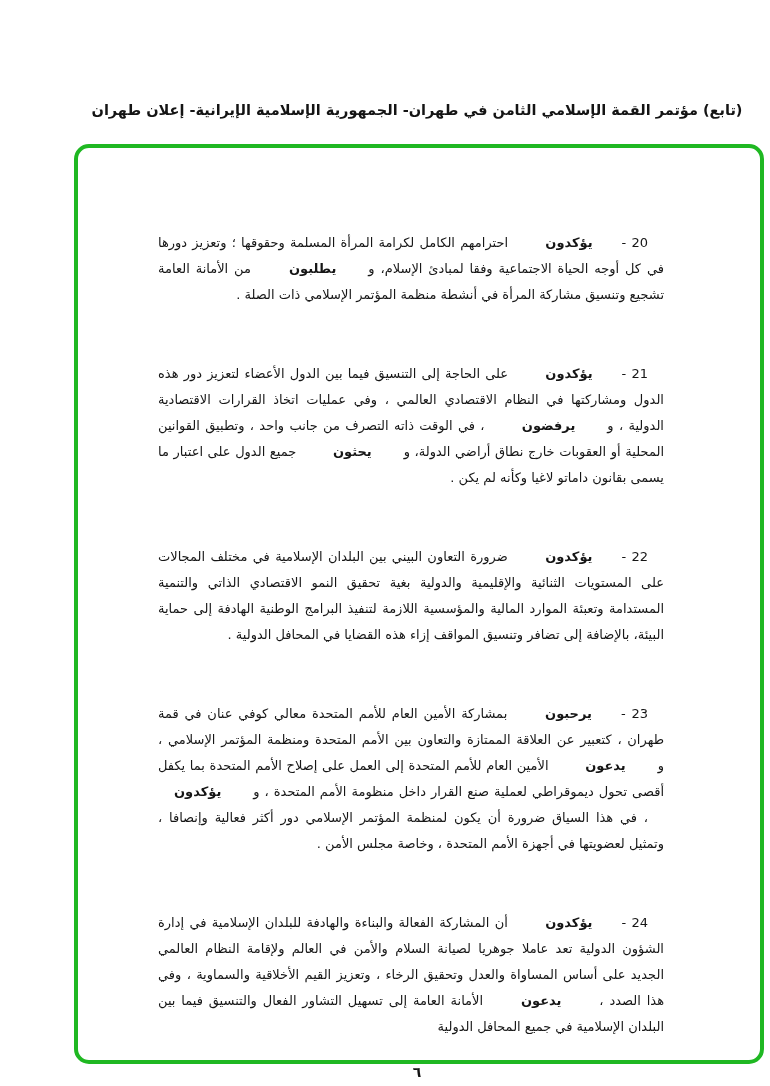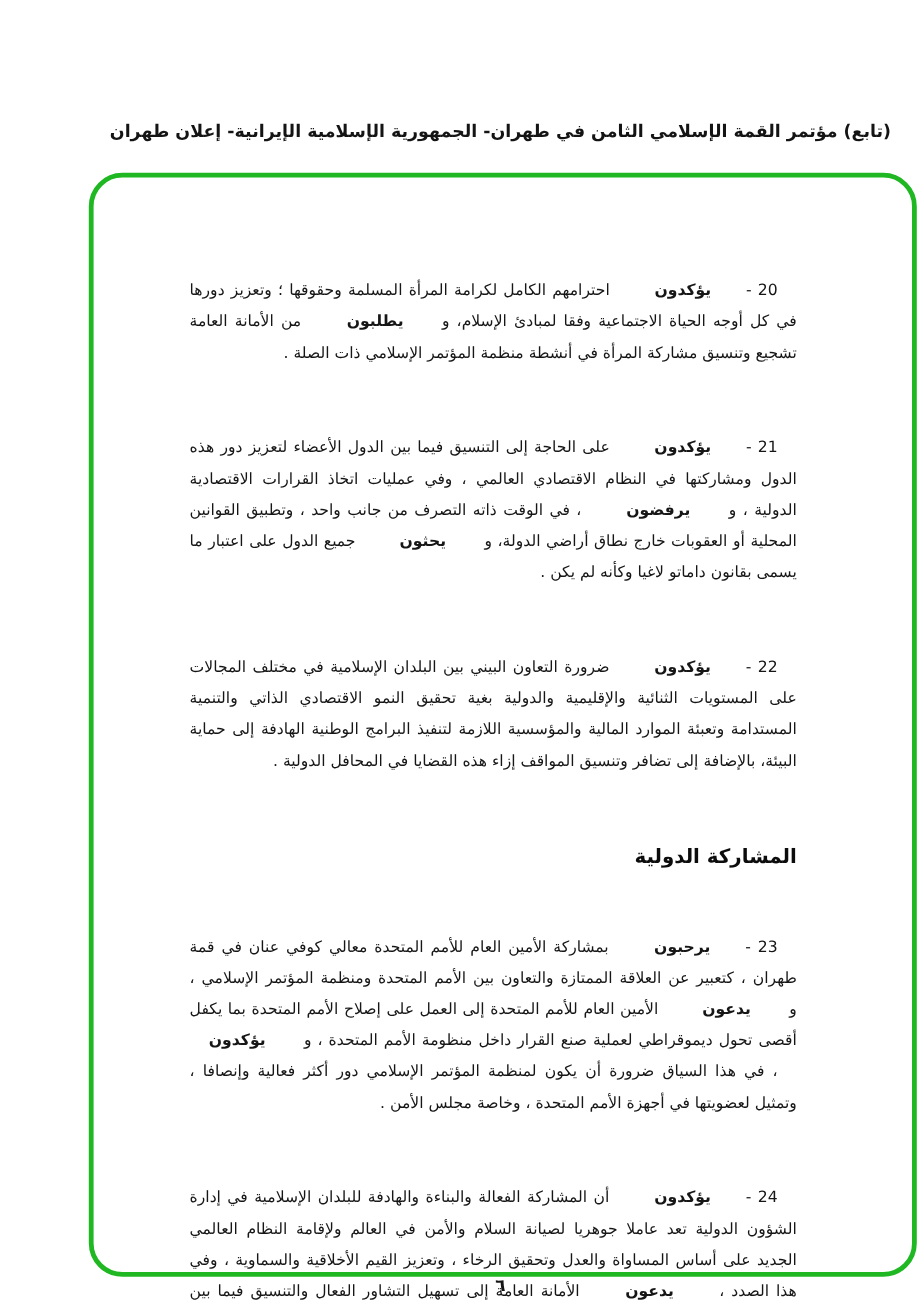--- a/index.html
+++ b/index.html
@@ -15,21 +15,21 @@
   .doc-header { padding-top: 38px; text-align: center; direction: rtl; }
   .doc-header .title {
     font-weight: bold; font-size: 14.5px; color: #141414; letter-spacing: 0.2px;
   }
   .doc-header .source {
     font-weight: bold; font-size: 9px; color: #2a2a2a; margin-top: 26px;
   }
   .content-box {
     position: absolute; left: 42px; top: 112px;
     width: 690px; height: 920px;
-    border: 4px solid #1fb822; border-radius: 28px;
+    border: 4px solid #1fb822; border-radius: 15px;
     padding: 50px 64px 18px 48px;
     background: #ffffff;
   }
   .para {
     direction: rtl; unicode-bidi: embed;
     text-align: justify;
     font-size: 13px; line-height: 26px; color: #161616;
     margin-bottom: 21px;
   }
   .marker { padding-left: 13px; white-space: nowrap; }
@@ -52,21 +52,20 @@
   <div class="doc-header">
     <div class="title">(تابع) مؤتمر القمة الإسلامي الثامن في طهران- الجمهورية الإسلامية الإيرانية- إعلان طهران</div>
     <div class="source">المصدر : منظمة المؤتمر الإسلامي، جدة</div>
   </div>
 
   <div class="content-box">
     <div id="paragraphs">
         <div class="para" dir="rtl"><span class="marker">20 -</span><span class="run-bold">يؤكدون</span><span> احترامهم الكامل لكرامة المرأة المسلمة وحقوقها ؛ وتعزيز دورها في كل أوجه الحياة الاجتماعية وفقا لمبادئ الإسلام، و</span><span class="run-bold">يطلبون</span><span> من الأمانة العامة تشجيع وتنسيق مشاركة المرأة في أنشطة منظمة المؤتمر الإسلامي ذات الصلة .</span></div>
         <div class="para" dir="rtl"><span class="marker">21 -</span><span class="run-bold">يؤكدون</span><span> على الحاجة إلى التنسيق فيما بين الدول الأعضاء لتعزيز دور هذه الدول ومشاركتها في النظام الاقتصادي العالمي ، وفي عمليات اتخاذ القرارات الاقتصادية الدولية ، و</span><span class="run-bold">يرفضون</span><span> ، في الوقت ذاته التصرف من جانب واحد ، وتطبيق القوانين المحلية أو العقوبات خارج نطاق أراضي الدولة، و</span><span class="run-bold">يحثون</span><span> جميع الدول على اعتبار ما يسمى بقانون داماتو لاغيا وكأنه لم يكن .</span></div>
         <div class="para" dir="rtl"><span class="marker">22 -</span><span class="run-bold">يؤكدون</span><span> ضرورة التعاون البيني بين البلدان الإسلامية في مختلف المجالات على المستويات الثنائية والإقليمية والدولية بغية تحقيق النمو الاقتصادي الذاتي والتنمية المستدامة وتعبئة الموارد المالية والمؤسسية اللازمة لتنفيذ البرامج الوطنية الهادفة إلى حماية البيئة، بالإضافة إلى تضافر وتنسيق المواقف إزاء هذه القضايا في المحافل الدولية .</span></div>
-        <div class="section-heading">المشاركة الدولية</div>
         <div class="para" dir="rtl"><span class="marker">23 -</span><span class="run-bold">يرحبون</span><span> بمشاركة الأمين العام للأمم المتحدة معالي كوفي عنان في قمة طهران ، كتعبير عن العلاقة الممتازة والتعاون بين الأمم المتحدة ومنظمة المؤتمر الإسلامي ، و</span><span class="run-bold">يدعون</span><span> الأمين العام للأمم المتحدة إلى العمل على إصلاح الأمم المتحدة بما يكفل أقصى تحول ديموقراطي لعملية صنع القرار داخل منظومة الأمم المتحدة ، و</span><span class="run-bold">يؤكدون</span><span> ، في هذا السياق ضرورة أن يكون لمنظمة المؤتمر الإسلامي دور أكثر فعالية وإنصافا ، وتمثيل لعضويتها في أجهزة الأمم المتحدة ، وخاصة مجلس الأمن .</span></div>
         <div class="para" dir="rtl"><span class="marker">24 -</span><span class="run-bold">يؤكدون</span><span> أن المشاركة الفعالة والبناءة والهادفة للبلدان الإسلامية في إدارة الشؤون الدولية تعد عاملا جوهريا لصيانة السلام والأمن في العالم ولإقامة النظام العالمي الجديد على أساس المساواة والعدل وتحقيق الرخاء ، وتعزيز القيم الأخلاقية والسماوية ، وفي هذا الصدد ، </span><span class="run-bold">يدعون</span><span> الأمانة العامة إلى تسهيل التشاور الفعال والتنسيق فيما بين البلدان الإسلامية في جميع المحافل الدولية</span></div>
       </div>
   </div>
 
   <div class="page-number">٦</div>
 
 </div>
 
 </body></html>

